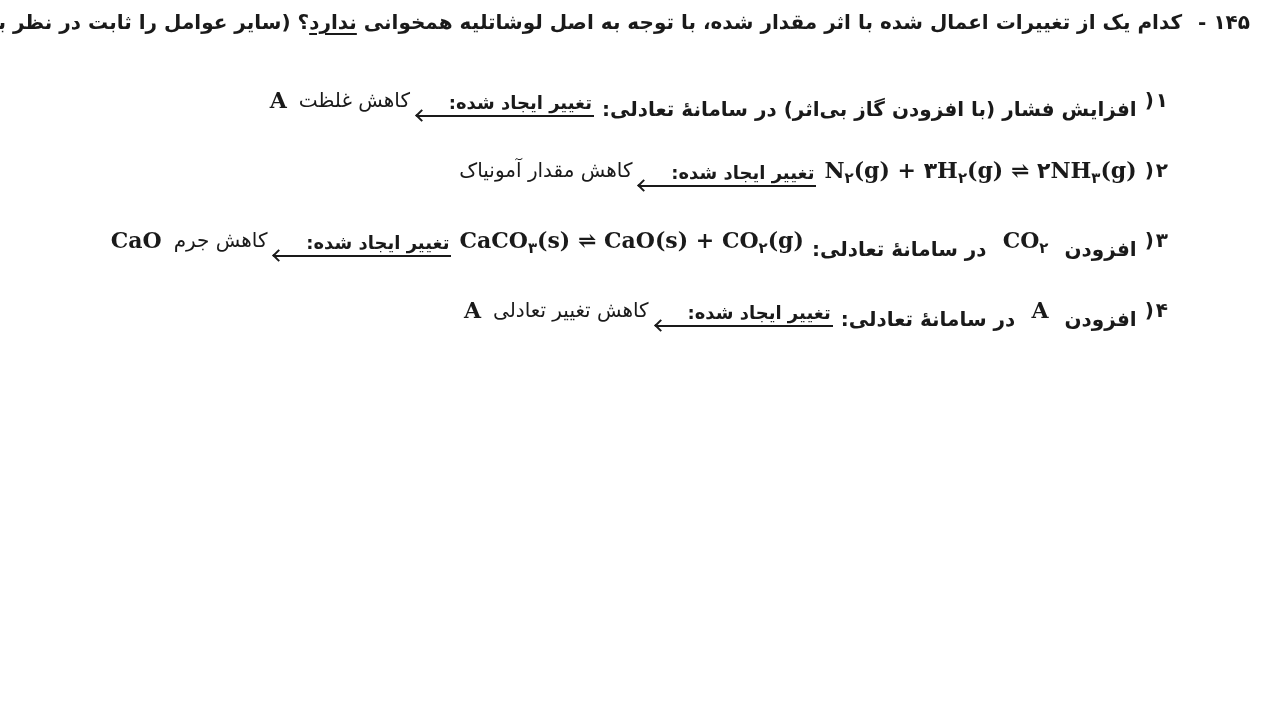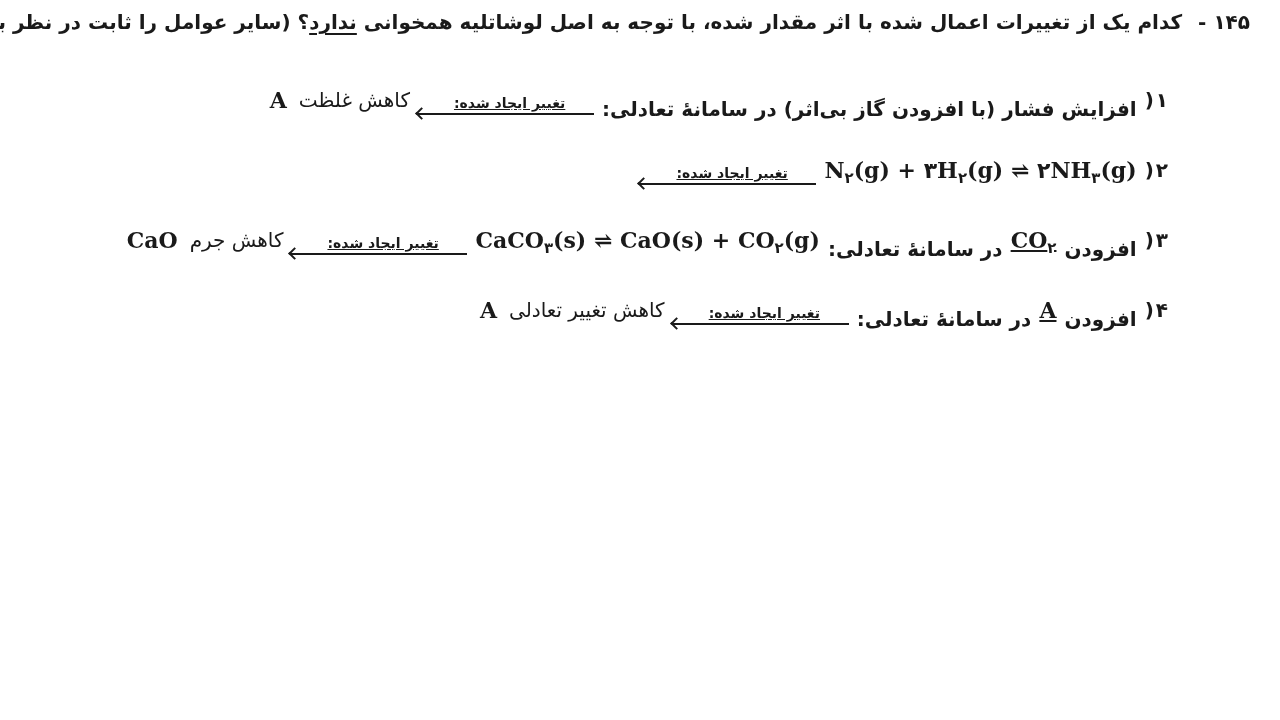--- a/index.html
+++ b/index.html
@@ -50,41 +50,40 @@
     font-size:20px; font-weight:700; direction:rtl; unicode-bidi:isolate;margin-top:18px;
   }
   .eq {
     font-family:"DejaVu Serif","DejaVu Sans",serif;
     font-size:22px;
     font-weight:700;
     direction:ltr;
     unicode-bidi:isolate;
   }
   .eq sub { font-size:0.68em; line-height:0; }
-  .eq-inline { margin:0 0;text-decoration:underline; }
+  .eq-inline { margin:0 8px; }
 
   
   .arrow {
     display:flex;
     flex-direction:column;
     width:176px;
     flex:0 0 176px;
     direction:ltr;
     margin-top:10px;
   }
   .arrow-label {
-    font-size:14px;
+    font-size:18px;
     font-weight:700;
     line-height:1.15;
     text-align:left;
     direction:rtl;
     unicode-bidi:isolate;
     padding-left:36px;
     padding-right:2px;
-    text-decoration:underline;
   }
   .arrow-line {
     position:relative;
     height:2px;
     background:#1a1a1a;
     margin-top:1px;
   }
   .arrowhead {
     position:absolute;
     left:-1px;
@@ -137,20 +136,21 @@
       <span class="opt-num">۲</span>
       <span class="opt-paren">)</span>
 
       <span class="eq">N<sub>۲</sub>(g) + ۳H<sub>۲</sub>(g) ⇌ ۲NH<sub>۳</sub>(g)</span>
       <span class="arrow">
         <span class="arrow-label">تغییر ایجاد شده:</span>
         <span class="arrow-line">
             <span class="arrowhead"></span>
           </span>
       </span>
+      <span class="result-text">کاهش مقدار آمونیاک</span>
 
     </div>
 
     <div class="opt-row">
       <span class="opt-num">۳</span>
       <span class="opt-paren">)</span>
       <span class="opt-intro">افزودن</span>
       <span class="eq eq-inline hide-if-empty">CO<sub>۲</sub></span>
       <span class="opt-intro-tail hide-if-empty">در سامانهٔ تعادلی:</span>
       <span class="eq">CaCO<sub>۳</sub>(s) ⇌ CaO(s) + CO<sub>۲</sub>(g)</span>

